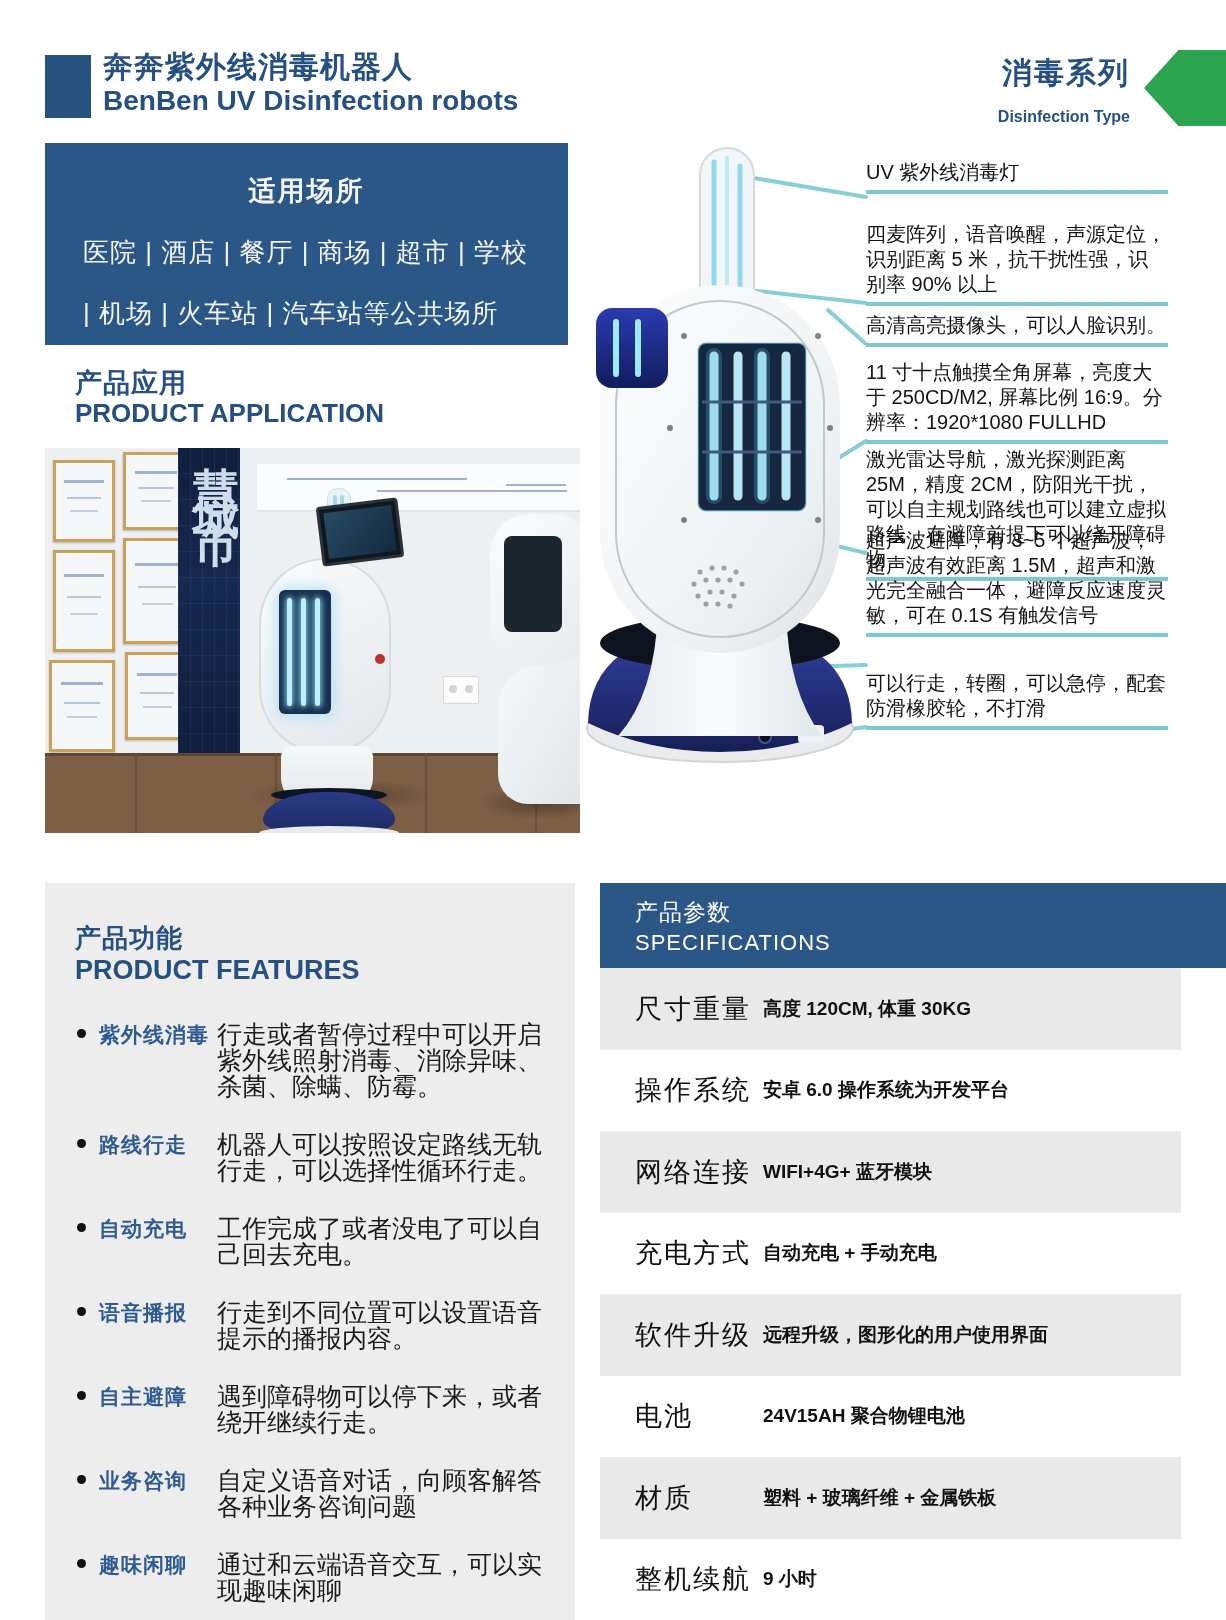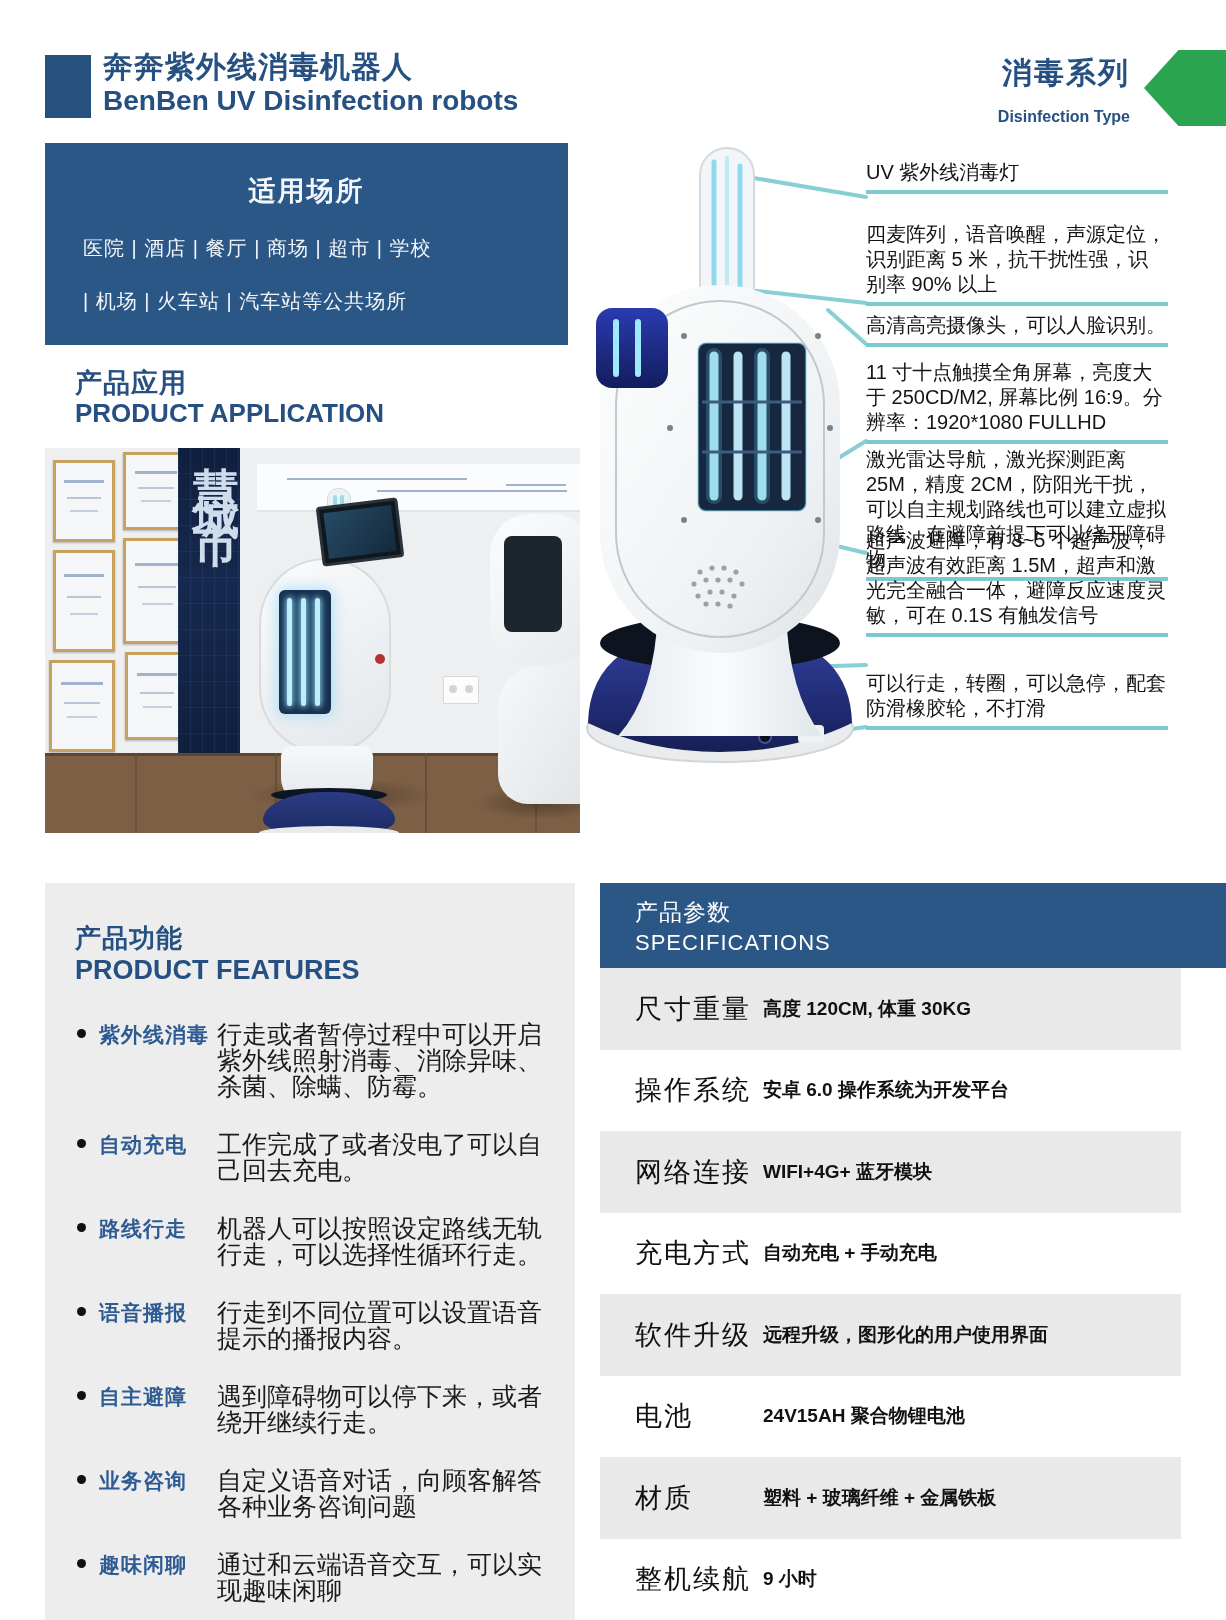--- a/index.html
+++ b/index.html
@@ -13,21 +13,21 @@
   .hdr-title .en{font-size:28px;}
   .hdr-series{position:absolute;right:96px;top:53px;text-align:right;color:#255081;font-weight:bold;}
   .hdr-series .zh{font-size:30px;letter-spacing:2px;}
   .hdr-series .en{font-size:16px;margin-top:14px;}
   .green-arrow{position:absolute;right:0;top:50px;width:82px;height:76px;background:#2aa44e;
     clip-path:polygon(0 50%,42% 0,100% 0,100% 100%,42% 100%);}
 
   
   .places{position:absolute;left:45px;top:143px;width:523px;height:202px;background:#2b5787;color:#f3f6fa;}
   .places .ptitle{text-align:center;font-size:27px;font-weight:bold;margin-top:30px;letter-spacing:2px;}
-  .places .pline{font-size:20px;margin:26px 0 0 38px;letter-spacing:1px;}
+  .places .pline{font-size:26px;margin:26px 0 0 38px;letter-spacing:1px;}
 
   
   .app-heading{position:absolute;left:75px;top:368px;color:#255081;font-weight:bold;line-height:1.15;}
   .app-heading .zh{font-size:27px;letter-spacing:1px;}
   .app-heading .en{font-size:26px;}
 
   
   .photo{position:absolute;left:45px;top:448px;width:535px;height:385px;background:#edeff1;overflow:hidden;}
   .photo .topbanner{position:absolute;left:212px;top:16px;right:0;height:46px;background:#fbfcfe;border-bottom:2px solid #dfe6ec;}
   .photo .topbanner .tline{position:absolute;height:2px;background:#7b93bb;opacity:.7;}
@@ -331,27 +331,27 @@
       <div class="zh">产品功能</div>
       <div class="en">PRODUCT FEATURES</div>
     </div>
     <div class="feat">
       <span class="dot"></span>
       <span class="flabel">紫外线消毒</span>
       <span class="fdesc">行走或者暂停过程中可以开启紫外线照射消毒、消除异味、杀菌、除螨、防霉。</span>
     </div>
     <div class="feat">
       <span class="dot"></span>
+      <span class="flabel">路线行走</span>
+      <span class="fdesc">机器人可以按照设定路线无轨行走，可以选择性循环行走。</span>
+    </div>
+    <div class="feat">
+      <span class="dot"></span>
       <span class="flabel">自动充电</span>
       <span class="fdesc">工作完成了或者没电了可以自己回去充电。</span>
-    </div>
-    <div class="feat">
-      <span class="dot"></span>
-      <span class="flabel">路线行走</span>
-      <span class="fdesc">机器人可以按照设定路线无轨行走，可以选择性循环行走。</span>
     </div>
     <div class="feat">
       <span class="dot"></span>
       <span class="flabel">语音播报</span>
       <span class="fdesc">行走到不同位置可以设置语音提示的播报内容。</span>
     </div>
     <div class="feat">
       <span class="dot"></span>
       <span class="flabel">自主避障</span>
       <span class="fdesc">遇到障碍物可以停下来，或者绕开继续行走。</span>

